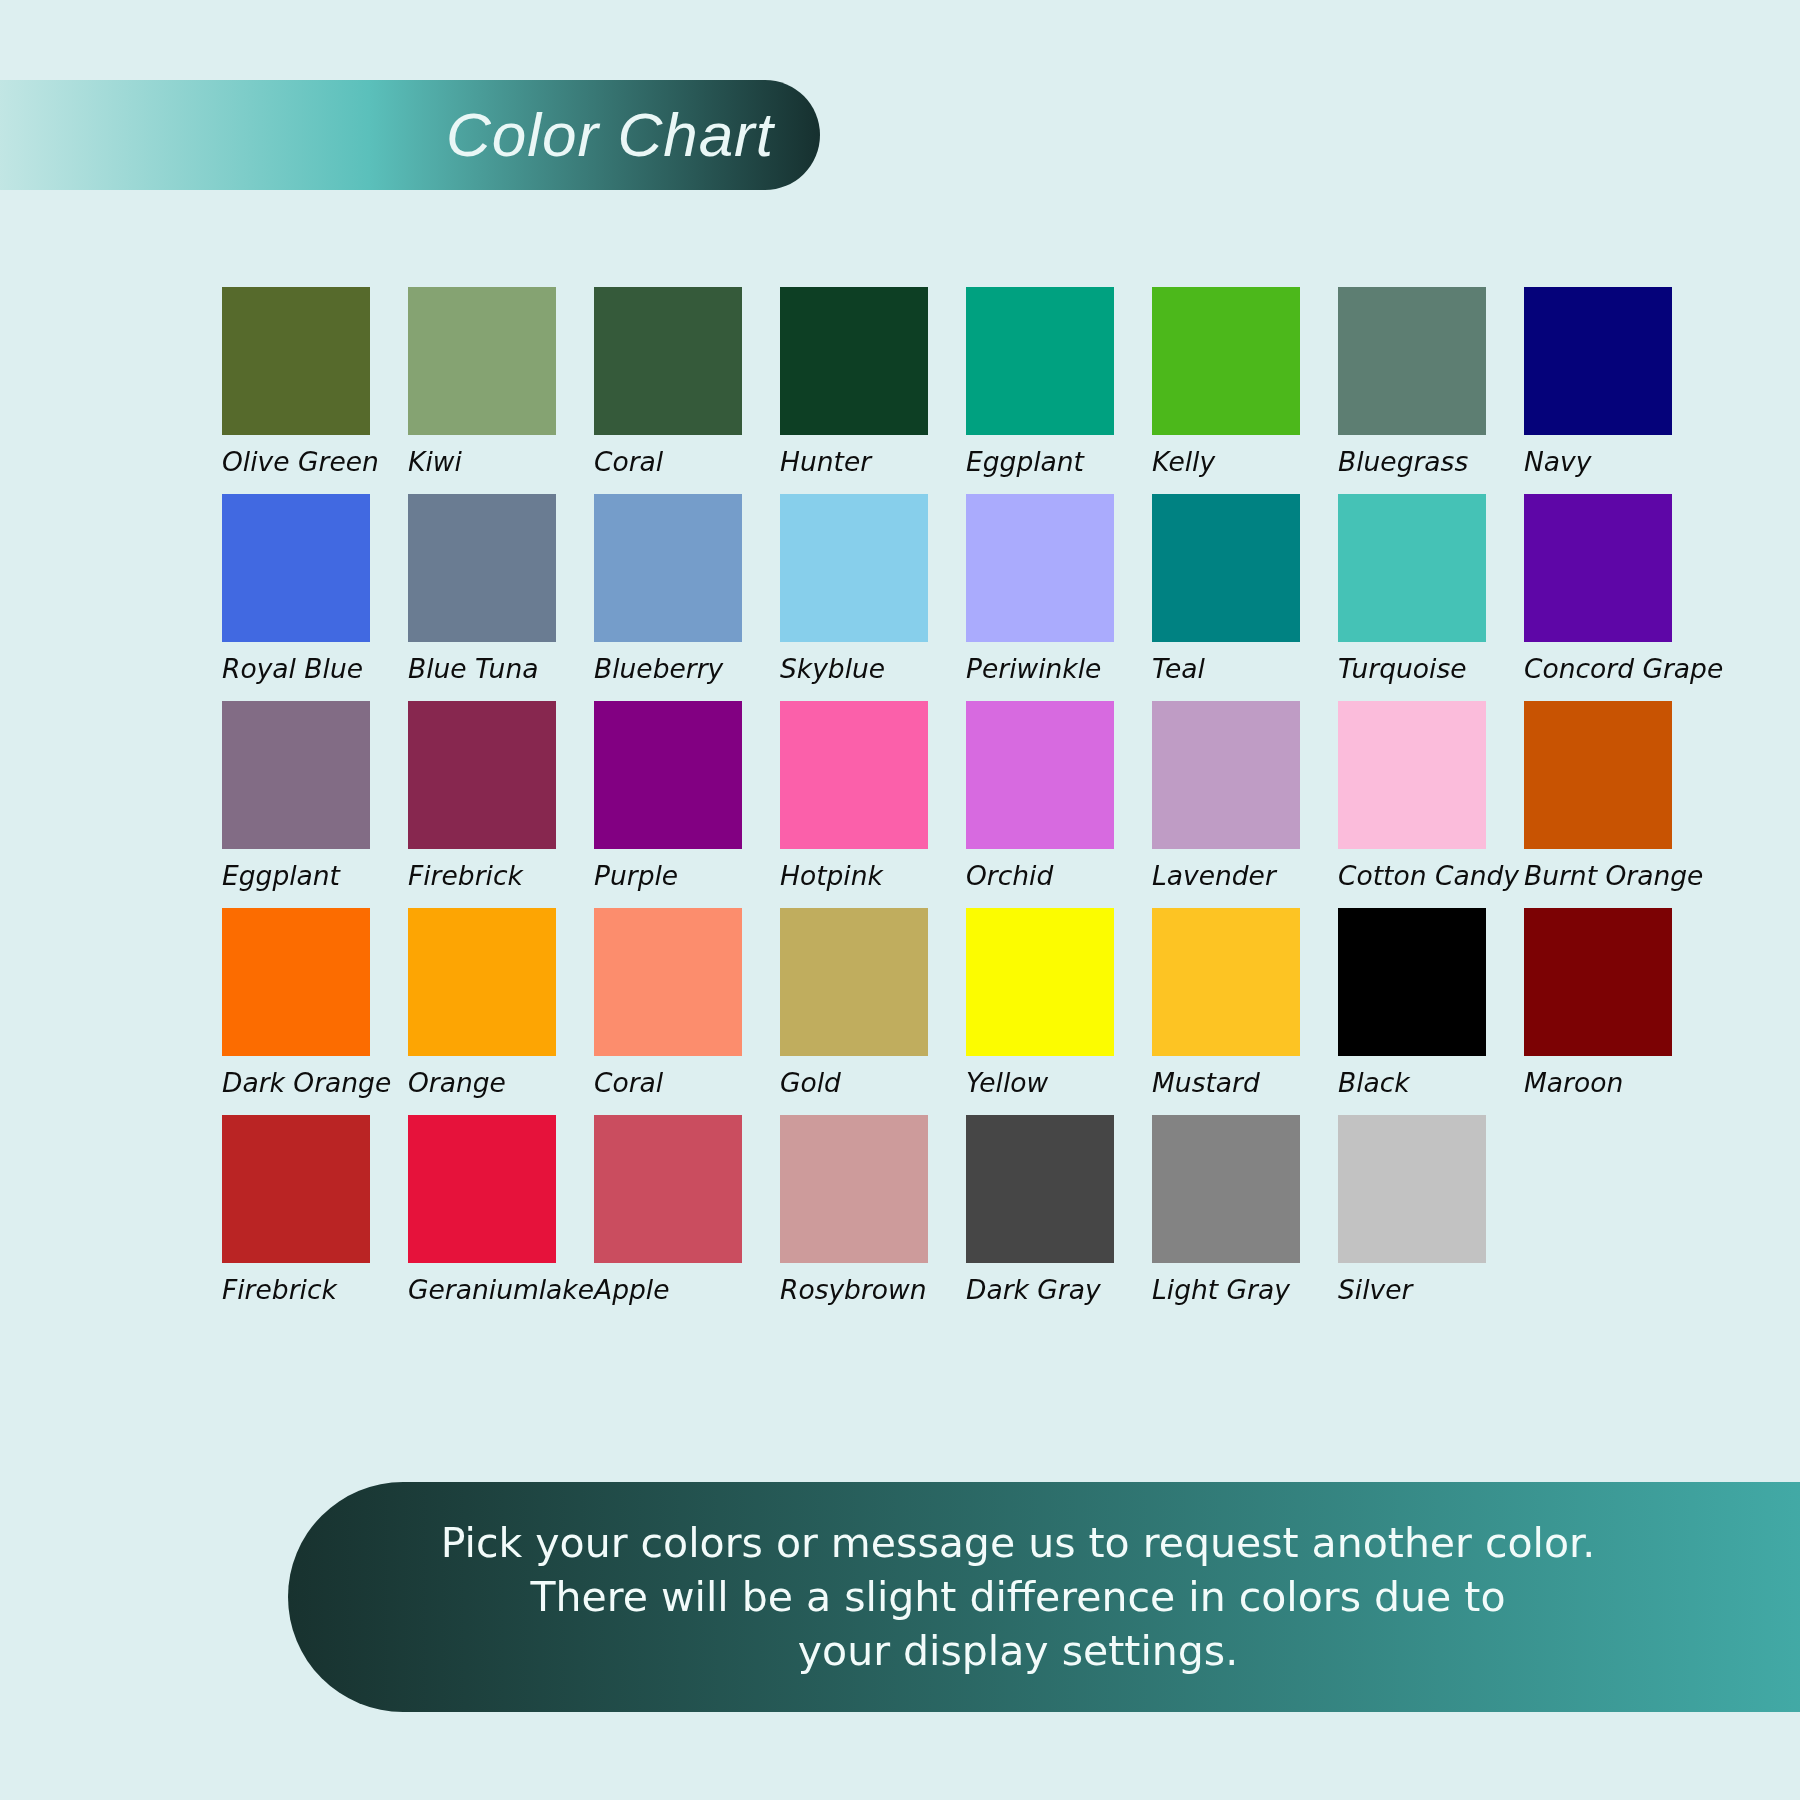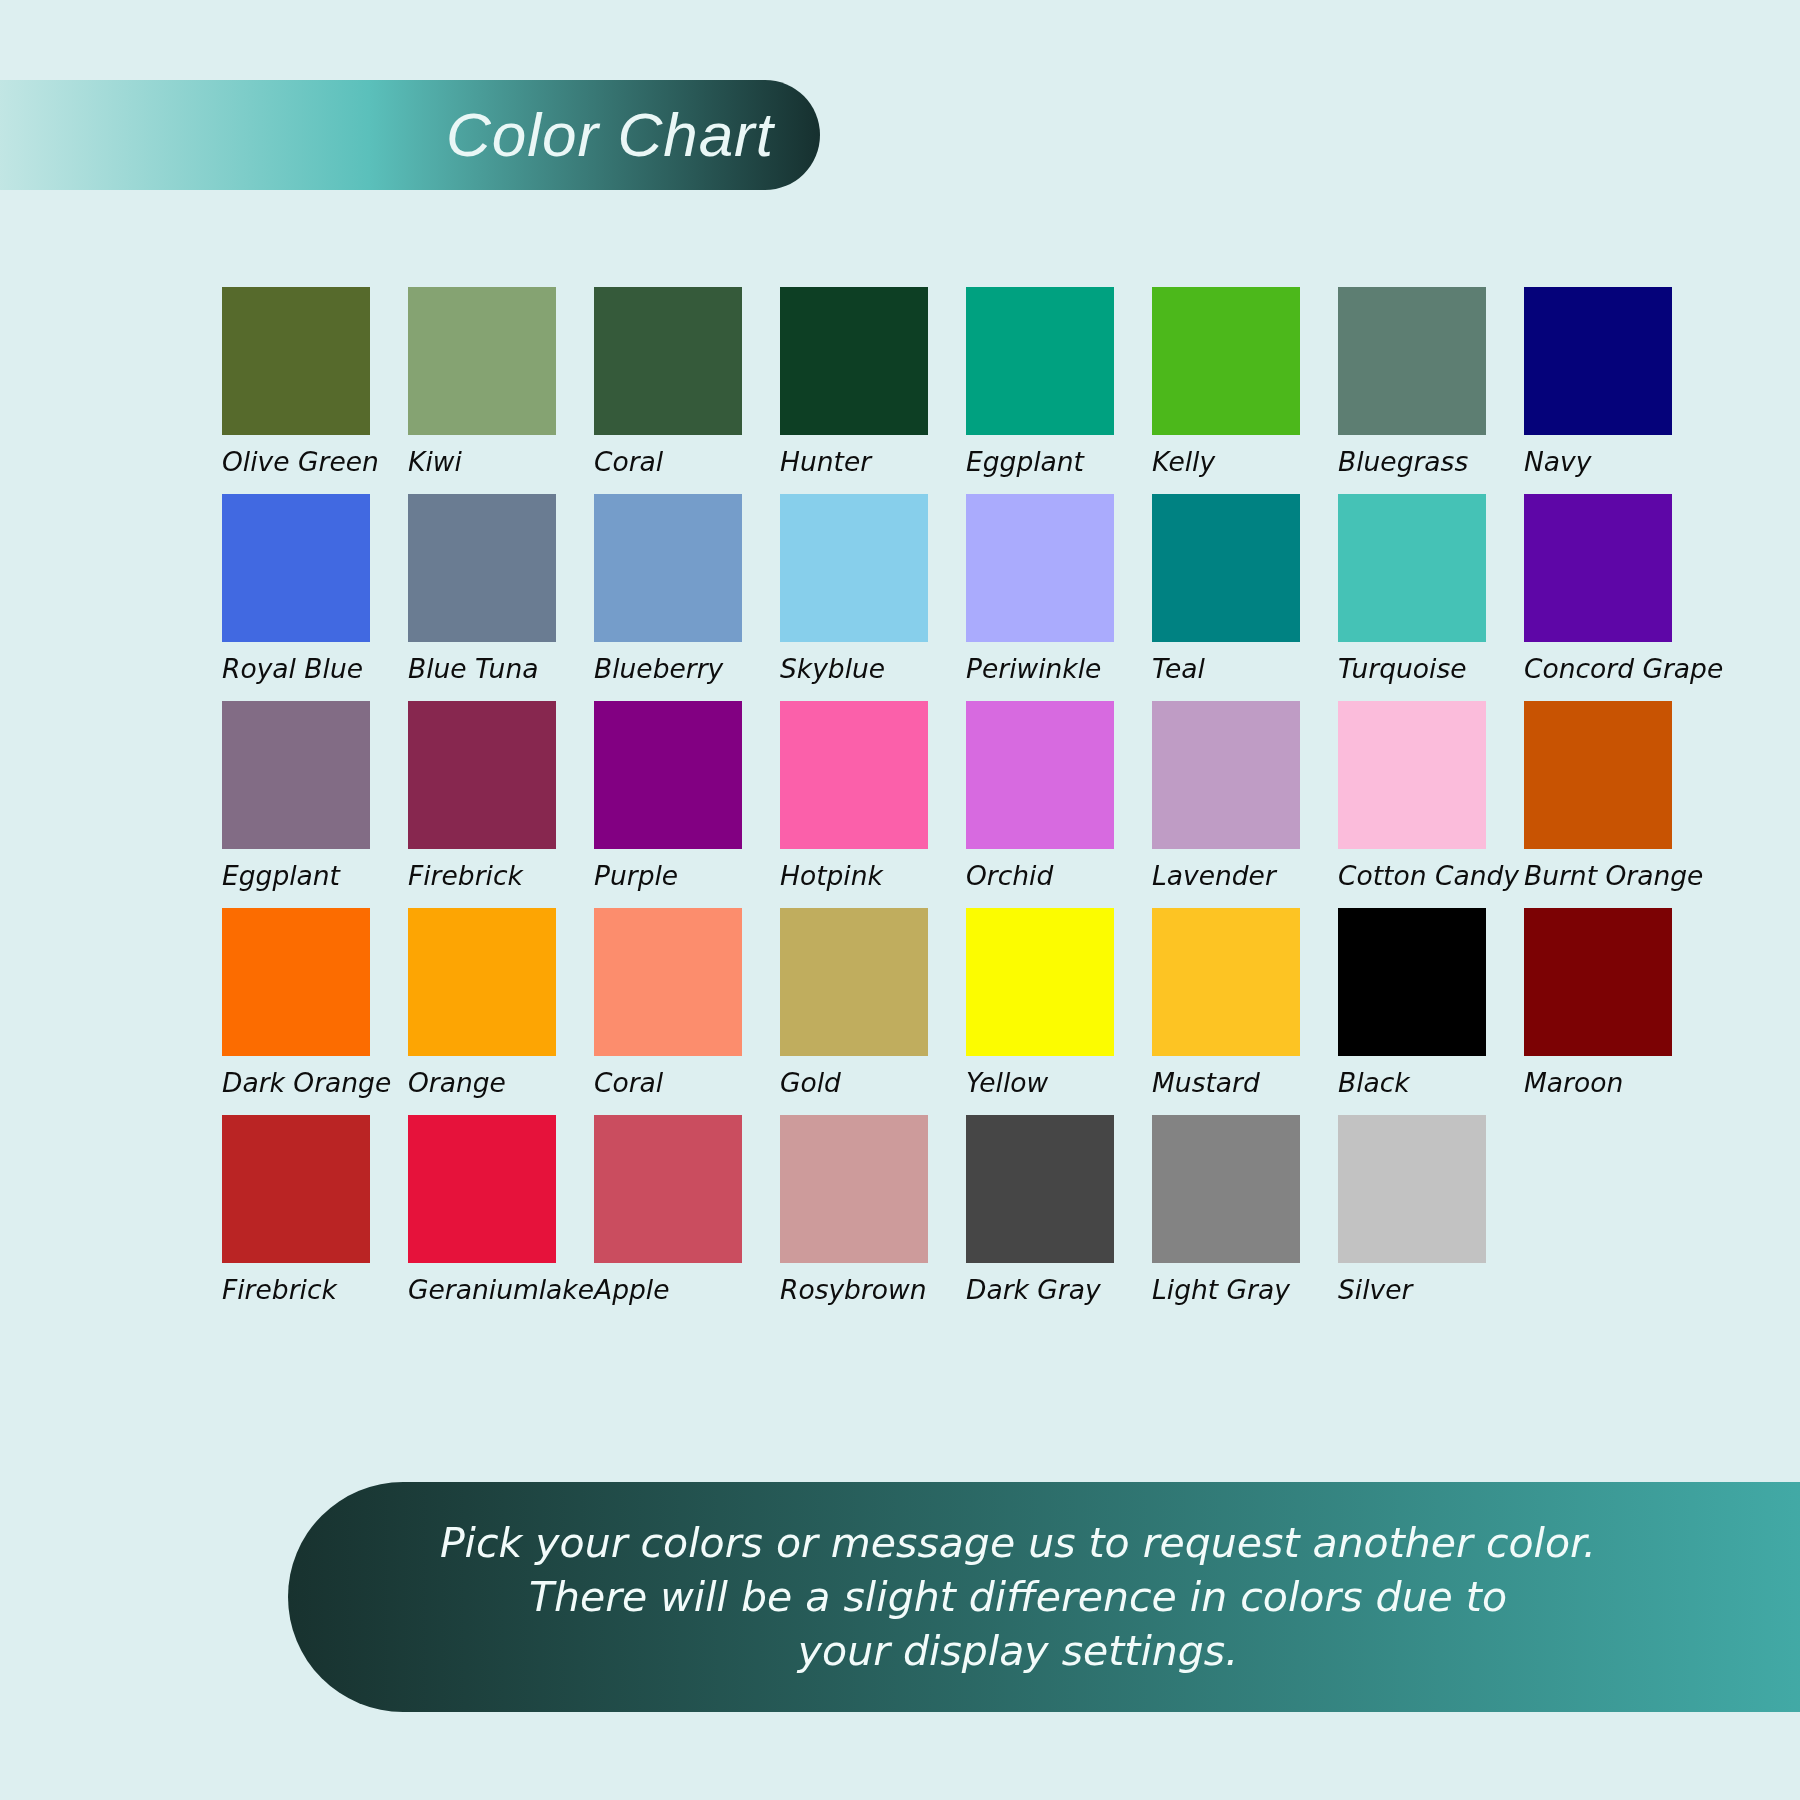--- a/index.html
+++ b/index.html
@@ -87,21 +87,20 @@
     border-bottom-left-radius: 115px;
     box-sizing: border-box;
     padding: 22px 270px 22px 110px;
     display: flex;
     flex-direction: column;
     align-items: center;
     justify-content: center;
   }
   .footer-line {
     font-family: "DejaVu Sans", sans-serif;
-    font-style: italic;
     font-size: 41px;
     color: #f2fbfa;
     line-height: 1.32;
     text-align: center;
     white-space: nowrap;
   }
 </style>
 </head>
 <body style="background: rgb(221, 239, 240);">
 

